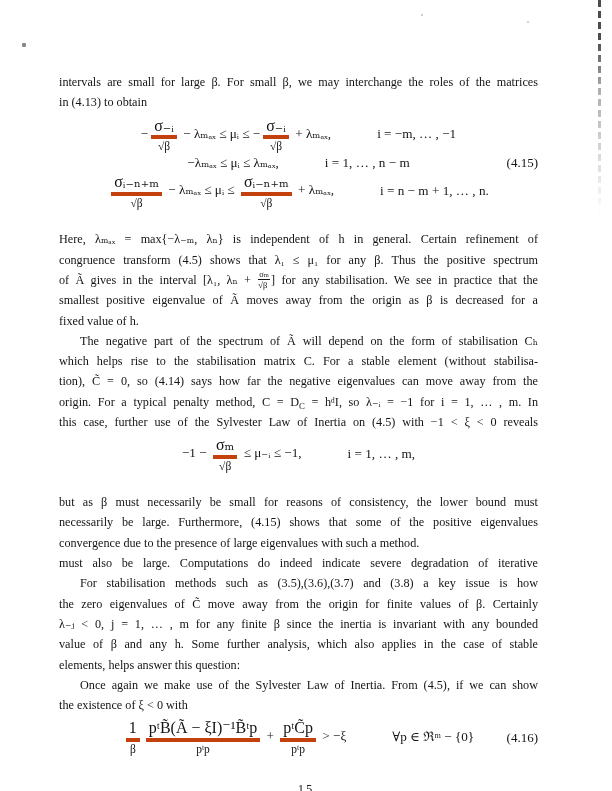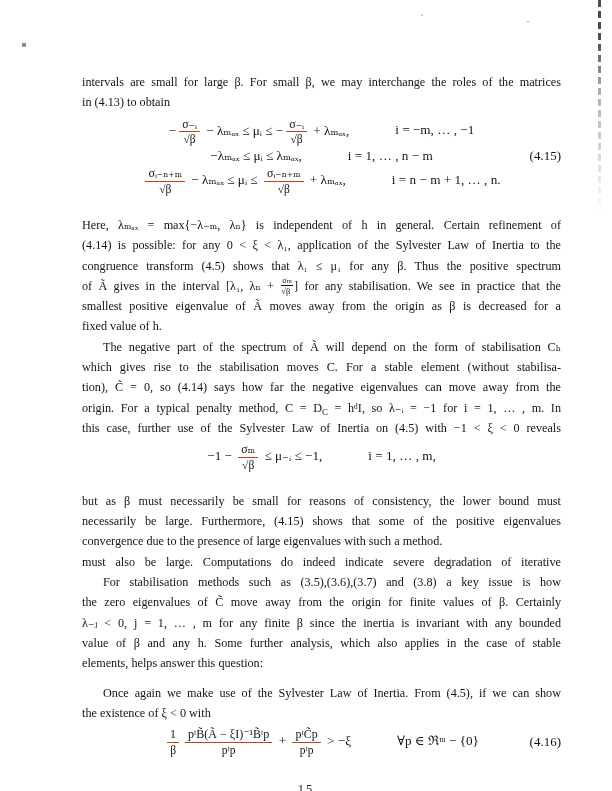--- a/index.html
+++ b/index.html
@@ -4,39 +4,39 @@
 <style>
   html,body{margin:0;padding:0;background:#e8e8e8;}
   .page{
     position:relative;
     width:612px;height:791px;
     background:#ffffff;
     overflow:hidden;
     font-family:"Liberation Serif","DejaVu Serif",serif;
     color:#141414;
   }
-  .content{position:absolute;left:82px;top:72px;width:479px;}
+  .content{position:absolute;left:59px;top:72px;width:479px;}
   .para{margin:0;}
   .line{
     font-size:12.2px;
     line-height:20.3px;
     height:20.3px;
     text-align:justify;
     text-align-last:justify;
     overflow:hidden;
   }
   .line.end{text-align-last:left;}
   .para.ind .line:first-child{text-indent:21px;}
-  .mt6{margin-top:20px;} .mt7{} .mt9{margin-top:9px;}
+  .mt6{margin-top:20px;} .mt7{} .mt9{}
 
   
   .eq{position:relative;font-size:13.2px;margin:5px 0;}
   .eq-line{text-align:center;margin:3px 0;white-space:nowrap;}
   .frac{display:inline-block;vertical-align:middle;text-align:center;margin:0 3px;line-height:1.05;}
-  .frac .fn{display:block;border-bottom:1px solid #c2410c;padding:0 3px 1px;font-size:12px;}
+  .frac .fn{display:block;border-bottom:4px solid #c2410c;padding:0 3px 1px;font-size:16px;}
   .frac .fd{display:block;padding-top:1px;font-size:11.5px;}
   .cond{margin-left:46px;}
   .tag{position:absolute;right:0;top:50%;transform:translateY(-50%);font-size:13px;}
 
   
   .ifrac{display:inline-block;vertical-align:-4px;text-align:center;line-height:1;margin:0 1px;}
   .ifrac .fn{display:block;border-bottom:0.8px solid #141414;padding:0 1px 0.5px;font-size:8.5px;}
   .ifrac .fd{display:block;padding-top:0.5px;font-size:8.5px;}
 
   sub,sup{font-size:0.72em;}
@@ -80,30 +80,29 @@
         <span>−λₘₐₓ ≤ μᵢ ≤ λₘₐₓ,</span><span class="cond">i = 1, … , n − m</span>
       </div>
       <div class="eq-line">
         <span class="frac"><span class="fn">σᵢ₋ₙ₊ₘ</span><span class="fd">√β</span></span><span> − λₘₐₓ ≤ μᵢ ≤ </span><span class="frac"><span class="fn">σᵢ₋ₙ₊ₘ</span><span class="fd">√β</span></span><span> + λₘₐₓ,</span><span class="cond">i = n − m + 1, … , n.</span>
       </div>
       <span class="tag">(4.15)</span>
     </div>
 
     <div class="para mt6">
       <div class="line">Here, λₘₐₓ = max{−λ₋ₘ, λₙ} is independent of h in general. Certain refinement of</div>
-      <div class="line">(4.14) is possible: for any 0 &lt; ξ &lt; λ₁, application of the Sylvester Law of Inertia to the</div>
       <div class="line">congruence transform (4.5) shows that λ₁ ≤ μ₁ for any β. Thus the positive spectrum</div>
       <div class="line"><span>of Ã gives in the interval [λ₁, λₙ +</span> <span class="ifrac"><span class="fn">σₘ</span><span class="fd">√β</span></span><span>] for any stabilisation. We see in practice that the</span></div>
       <div class="line">smallest positive eigenvalue of Ã moves away from the origin as β is decreased for a</div>
       <div class="line end">fixed value of h.</div>
     </div>
 
     <div class="para ind mt7">
       <div class="line">The negative part of the spectrum of Ã will depend on the form of stabilisation Cₕ</div>
-      <div class="line">which gives rise to the stabilisation moves C. For a stable element (without stabilisa-</div>
+      <div class="line">which helps rise to the stabilisation matrix C. For a stable element (without stabilisa-</div>
       <div class="line" style="position:relative;"><span>tion), C̃ = 0, so (4.14) says how far the negative eigenvalues can move away from the</span></div>
       <div class="line"><span>origin. For a typical penalty method, C = D</span><sub>C</sub><span> = hᵈI, so λ₋ᵢ = −1 for i = 1, … , m. In</span></div>
       <div class="line">this case, further use of the Sylvester Law of Inertia on (4.5) with −1 &lt; ξ &lt; 0 reveals</div>
     </div>
 
     <div class="eq">
       <div class="eq-line">
         <span>−1 − </span><span class="frac"><span class="fn">σₘ</span><span class="fd">√β</span></span><span> ≤ μ₋ᵢ ≤ −1,</span><span class="cond">i = 1, … , m,</span>
       </div>
     </div>

